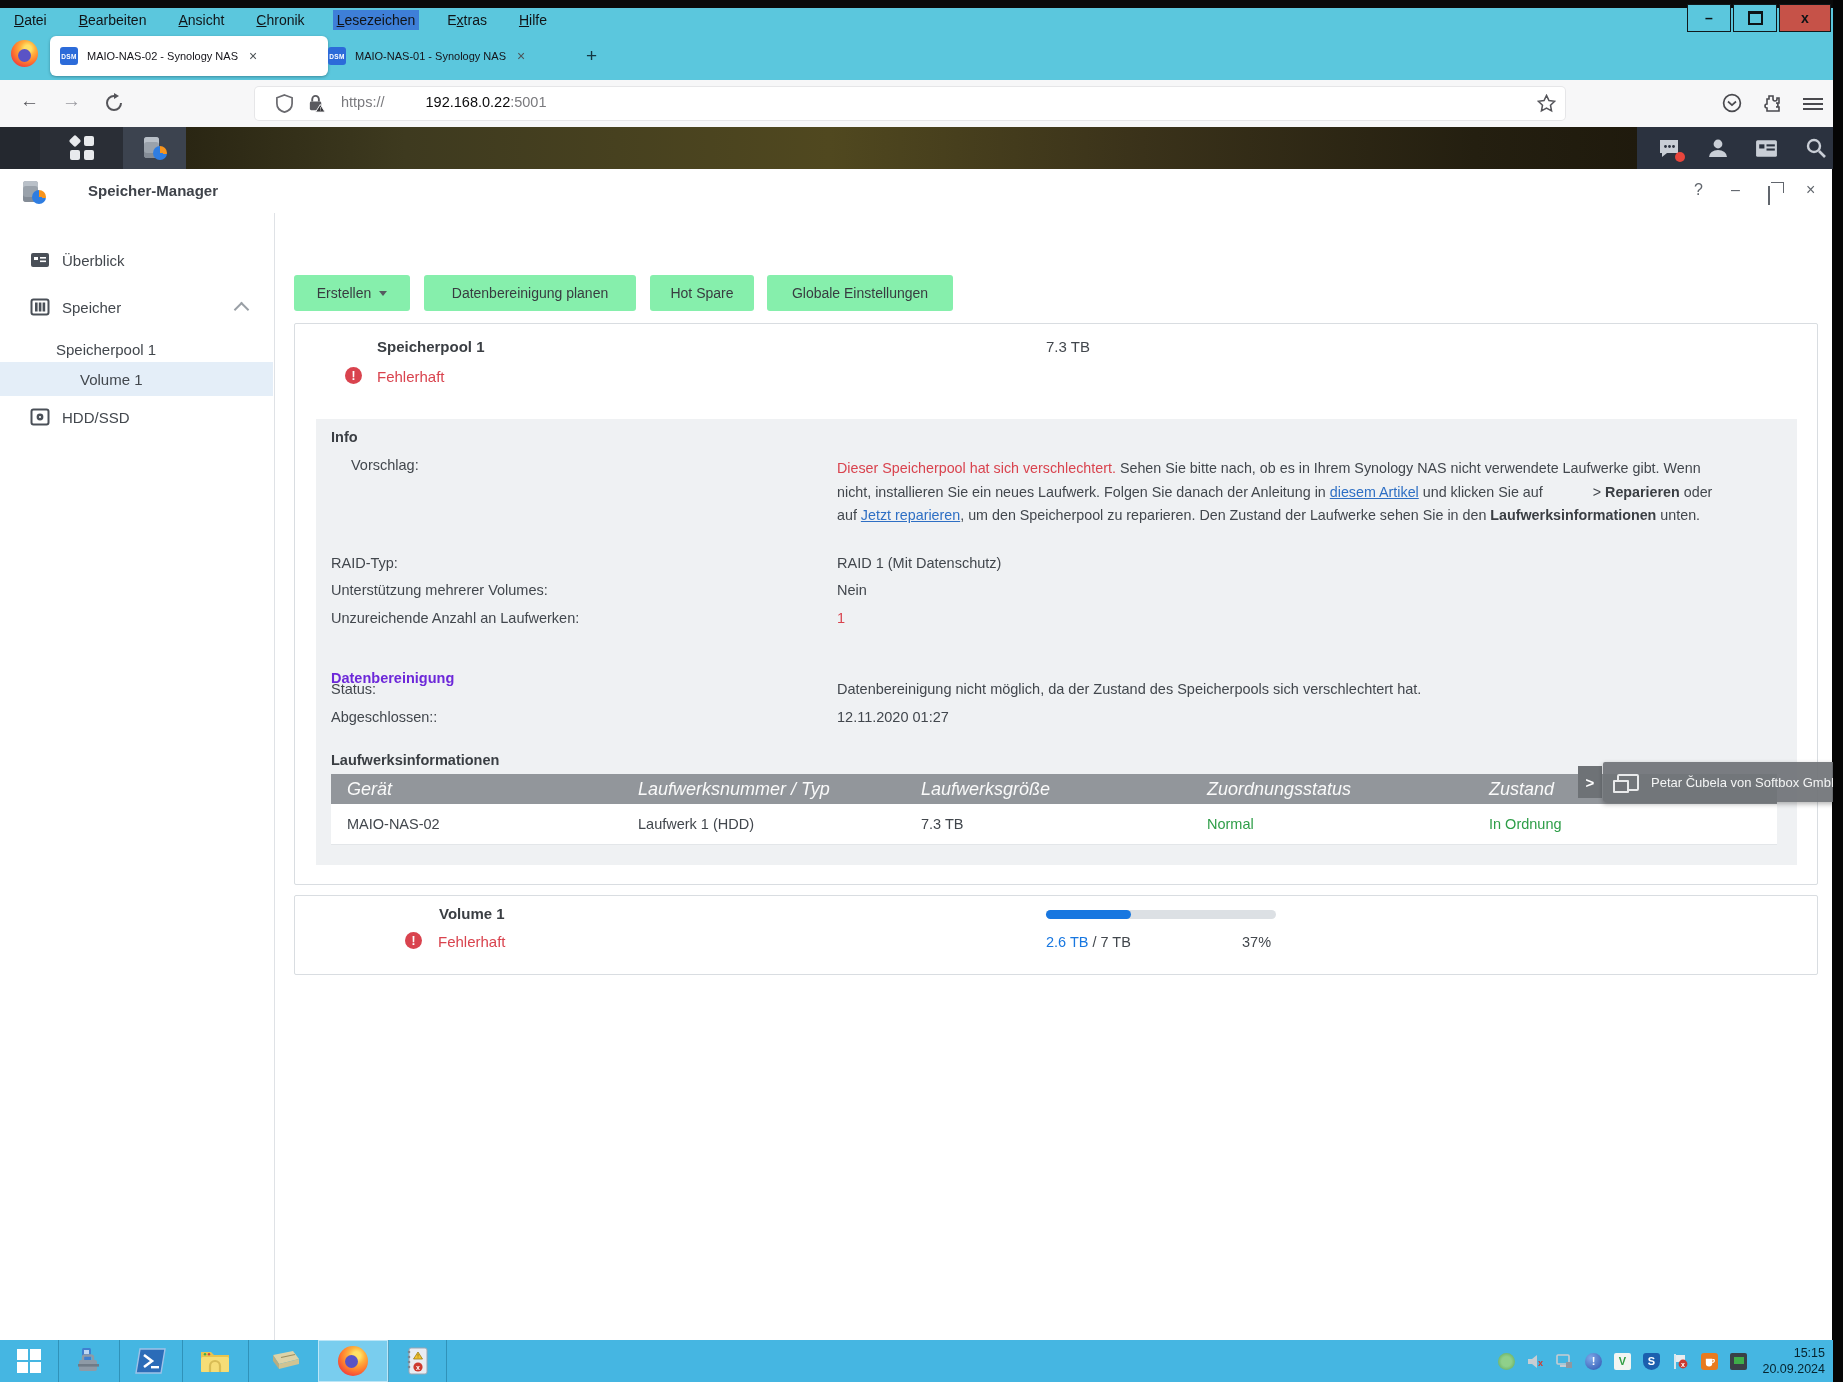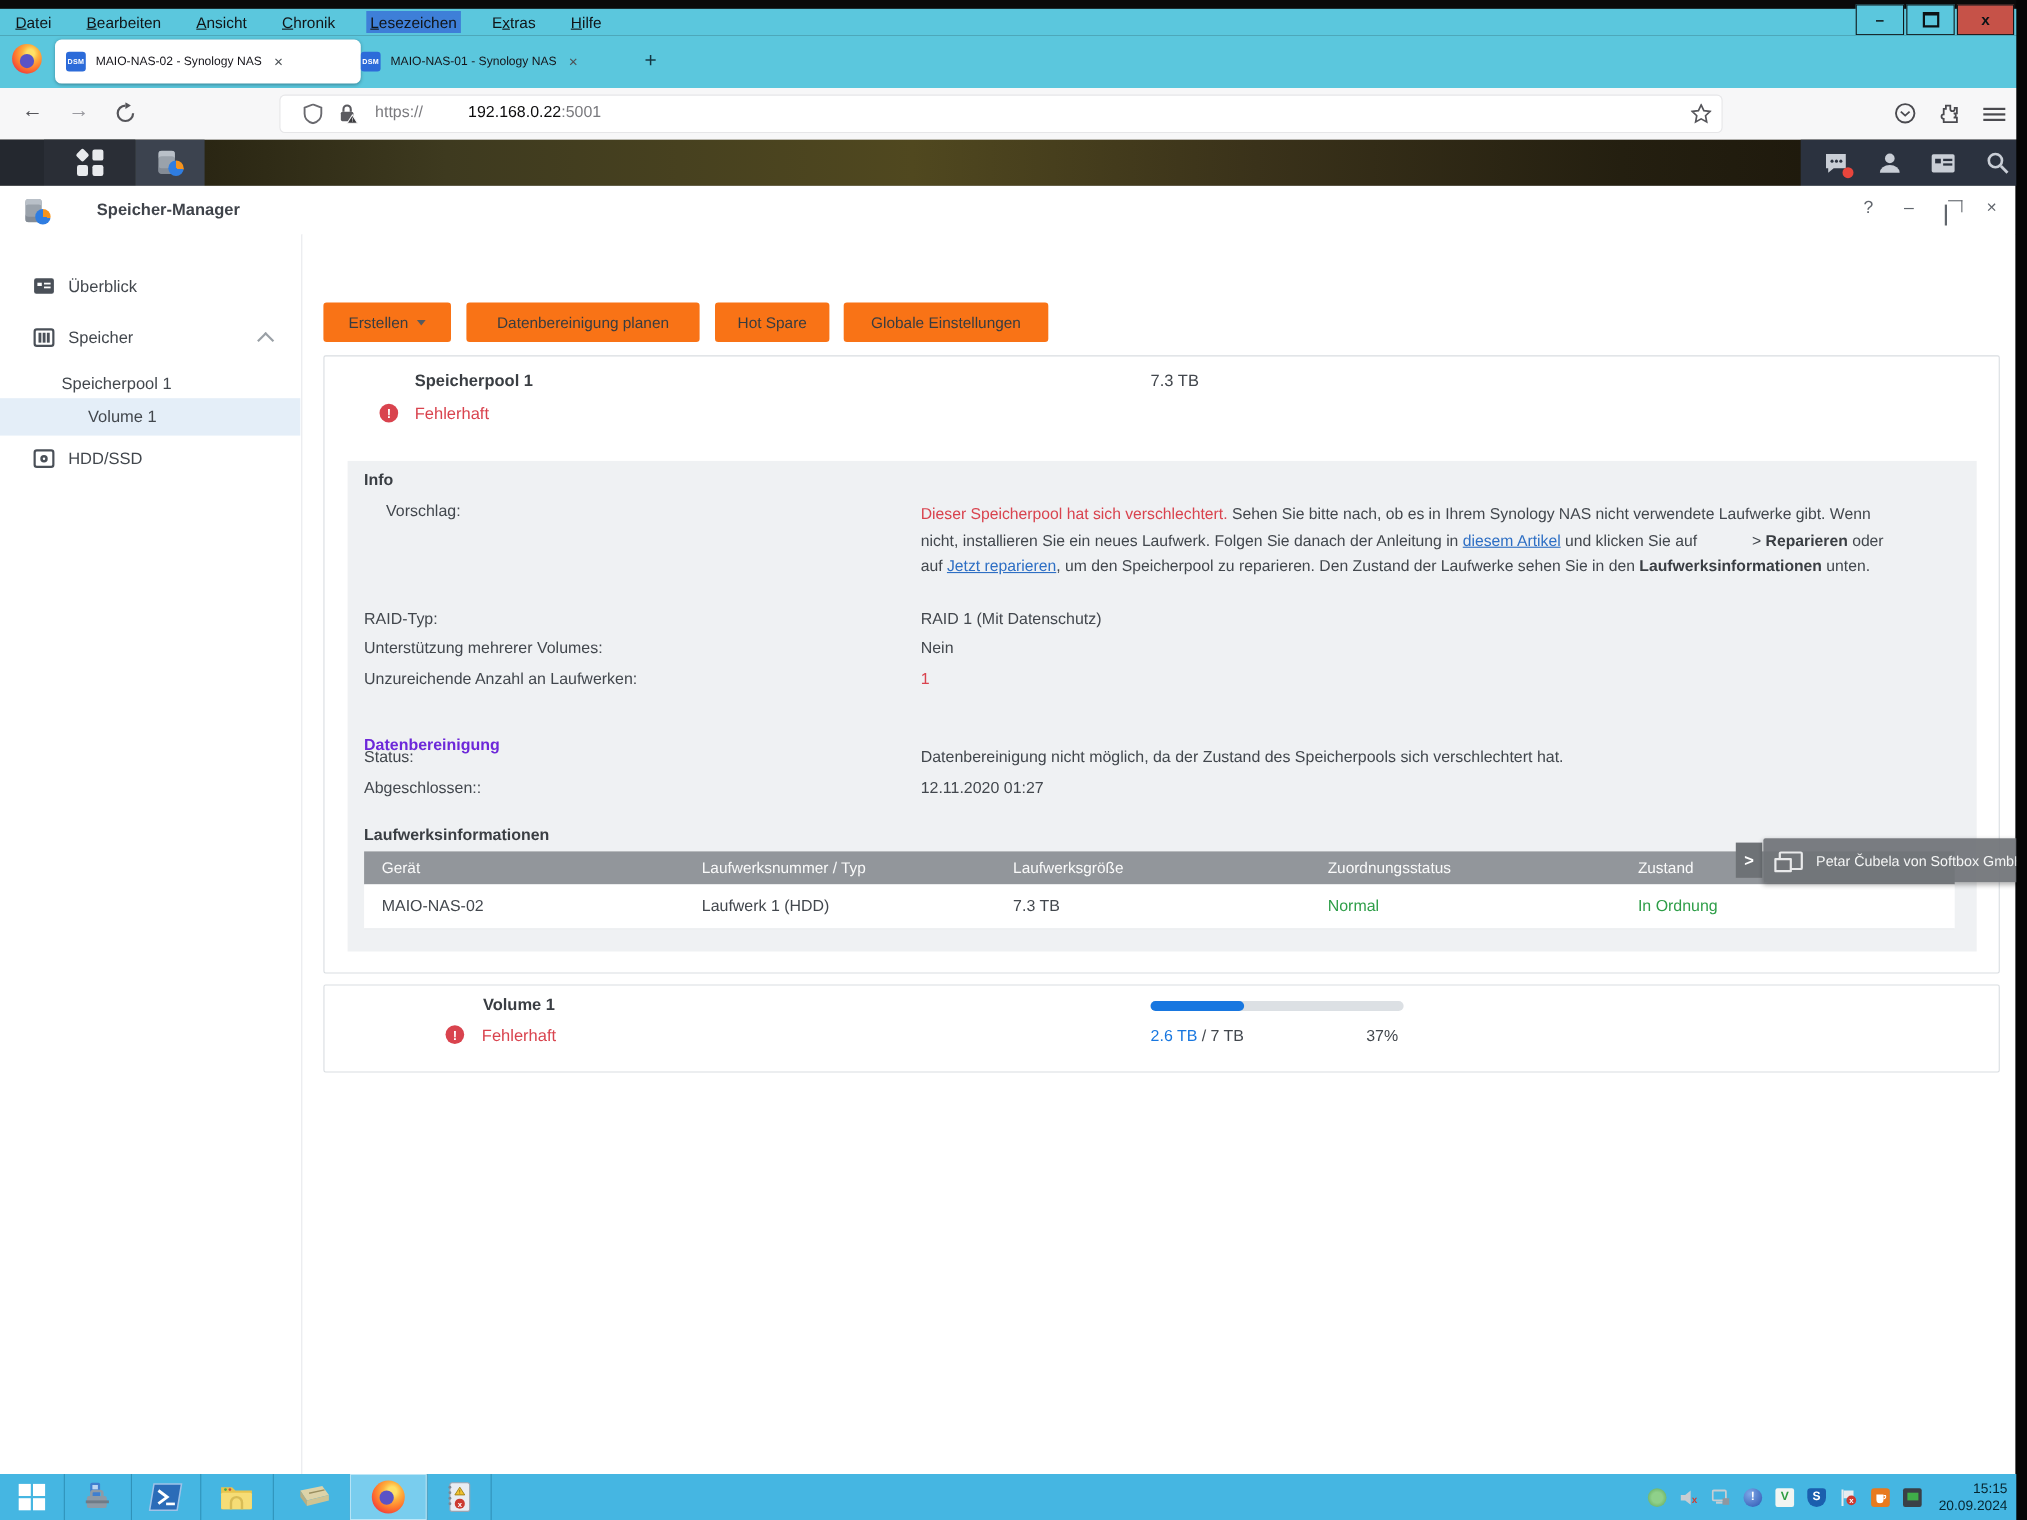--- a/index.html
+++ b/index.html
@@ -68,21 +68,21 @@
   .side-item{position:absolute;left:0;width:273px;height:34px;display:flex;align-items:center;font-size:15px;color:#42474d;}
   .side-item .lbl{margin-left:62px;}
   .side-item.sub .lbl{margin-left:56px;}
   .side-item.sub2 .lbl{margin-left:80px;}
   .side-item.sel{background:#e4eef8;}
   .side-ico{position:absolute;left:30px;width:20px;height:20px;}
   .chev-up{position:absolute;left:236px;top:14px;width:9px;height:9px;border-left:2px solid #9aa0a6;border-top:2px solid #9aa0a6;transform:rotate(45deg);}
 
   #main{left:275px;top:44px;width:1557px;height:1127px;background:#fff;}
 
-  .tbtn{position:absolute;top:62px;height:36px;background:#f97316;border-radius:3px;font-size:14px;color:#383c40;
+  .tbtn{position:absolute;top:62px;height:36px;background:#86efac;border-radius:3px;font-size:14px;color:#383c40;
         display:flex;align-items:center;justify-content:center;gap:8px;}
   .caret{width:0;height:0;border-left:4.5px solid transparent;border-right:4.5px solid transparent;border-top:5px solid #555a60;}
 
   .card{position:absolute;left:19px;width:1522px;background:#fff;border:1px solid #d9dde1;border-radius:2px;}
   #card-pool{top:110px;height:560px;}
   #card-vol{top:682px;height:78px;}
   .bold{font-weight:bold;}
   .red{color:#d9434e;}
   .green{color:#2e9e48;}
   .blue{color:#1877e0;}
@@ -92,21 +92,21 @@
   .plabel{position:absolute;left:15px;white-space:nowrap;}
   .pvalue{position:absolute;left:521px;white-space:nowrap;text-align:right;}
   #suggestion{position:absolute;left:521px;top:38px;width:880px;line-height:23.5px;font-size:14.3px;}
   .seg-red{color:#d9434e;}
   .seg-link{color:#2e6fc4;text-decoration:underline;}
   .seg-bold{font-weight:bold;color:#3a3e43;}
   .seg-normal{color:#42474d;}
   .seg-gap{display:inline-block;width:50px;}
 
   #drv-table{position:absolute;left:15px;top:355px;width:1446px;}
-  #drv-head{height:30px;background:#92969b;color:#fafafa;font-size:14px;position:relative;}
+  #drv-head{height:30px;background:#92969b;color:#fafafa;font-size:18px;position:relative;font-style:italic;}
   #drv-row{height:40px;background:#fff;border-bottom:1px solid #e3e6e9;font-size:14.5px;color:#42474d;position:relative;}
   .c0{left:16px;}.c1{left:307px;}.c2{left:590px;}.c3{left:876px;}.c4{left:1158px;}
   .cell{position:absolute;top:50%;transform:translateY(-50%);white-space:nowrap;}
 
   #vol-bar-track{position:absolute;left:751px;top:14px;width:230px;height:9px;border-radius:5px;background:#dce0e4;}
   #vol-bar-fill{height:9px;border-radius:5px;background:#1877e0;}
 
   
   #row-arrow{left:1578px;top:766px;width:24px;height:32px;background:#6e7276;color:#fff;font-size:15px;font-weight:bold;
              display:flex;align-items:center;justify-content:center;}

